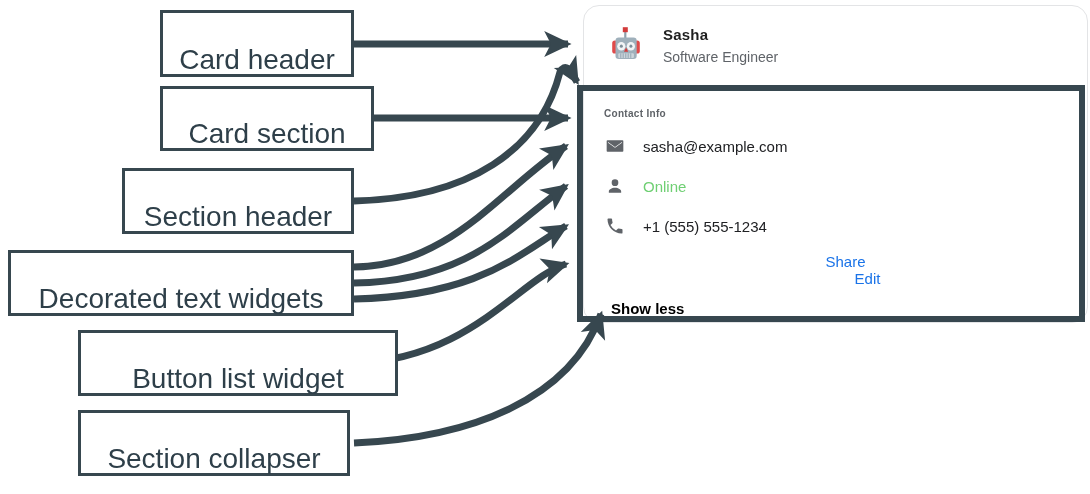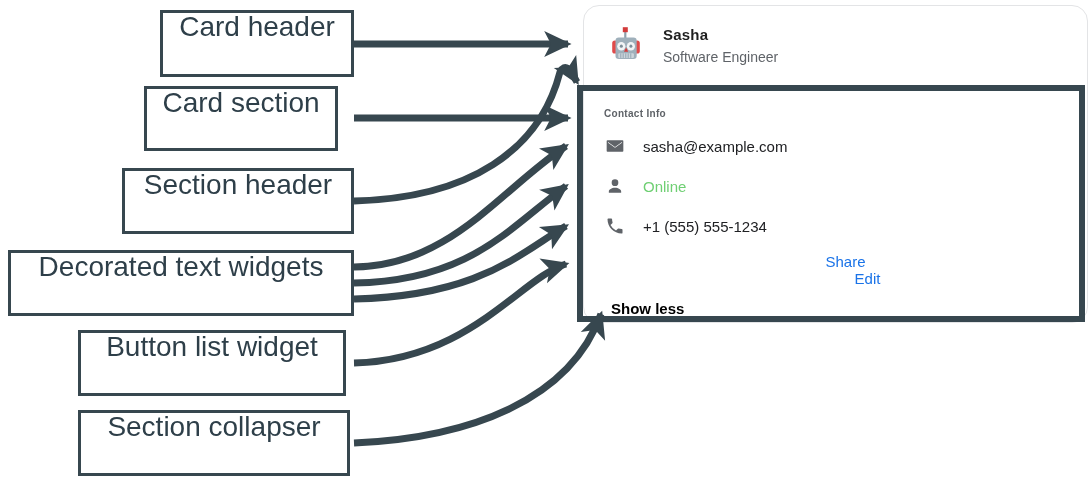--- a/index.html
+++ b/index.html
@@ -15,21 +15,21 @@
   
   .labelbox{
     position:absolute;
     box-sizing:border-box;
     border:3px solid #37474f;
     background:#ffffff;
     color:#2e3f49;
     font-size:28px;
     line-height:1;
     display:flex;
-    align-items:flex-start;
+    align-items:flex-end;
     justify-content:center;
     padding:0 10px;
     white-space:nowrap;
     z-index:30;
   }
 
   
   #arrows{position:absolute;left:0;top:0;width:1090px;height:494px;z-index:20;}
 
   
@@ -193,33 +193,33 @@
       <path d="M354,363 C470,360 520,278 566,264"></path>
 
       <path d="M354,443 C470,438 570,400 601,314"></path>
     </g>
   </svg>
 
   <div class="labelbox" style="left:160px;top:10px;width:194px;height:67px;">
     <span>Card header</span>
   </div>
 
-  <div class="labelbox" style="left:144px;top:86px;width:194px;height:65px;">
+  <div class="labelbox" style="left:160px;top:86px;width:214px;height:65px;">
     <span>Card section</span>
   </div>
 
   <div class="labelbox" style="left:122px;top:168px;width:232px;height:66px;">
     <span>Section header</span>
   </div>
 
   <div class="labelbox" style="left:8px;top:250px;width:346px;height:66px;">
     <span>Decorated text widgets</span>
   </div>
 
-  <div class="labelbox" style="left:78px;top:330px;width:268px;height:66px;">
+  <div class="labelbox" style="left:78px;top:330px;width:320px;height:66px;">
     <span>Button list widget</span>
   </div>
 
   <div class="labelbox" style="left:78px;top:410px;width:272px;height:66px;">
     <span>Section collapser</span>
   </div>
 
 </div>
 
 </body></html>

